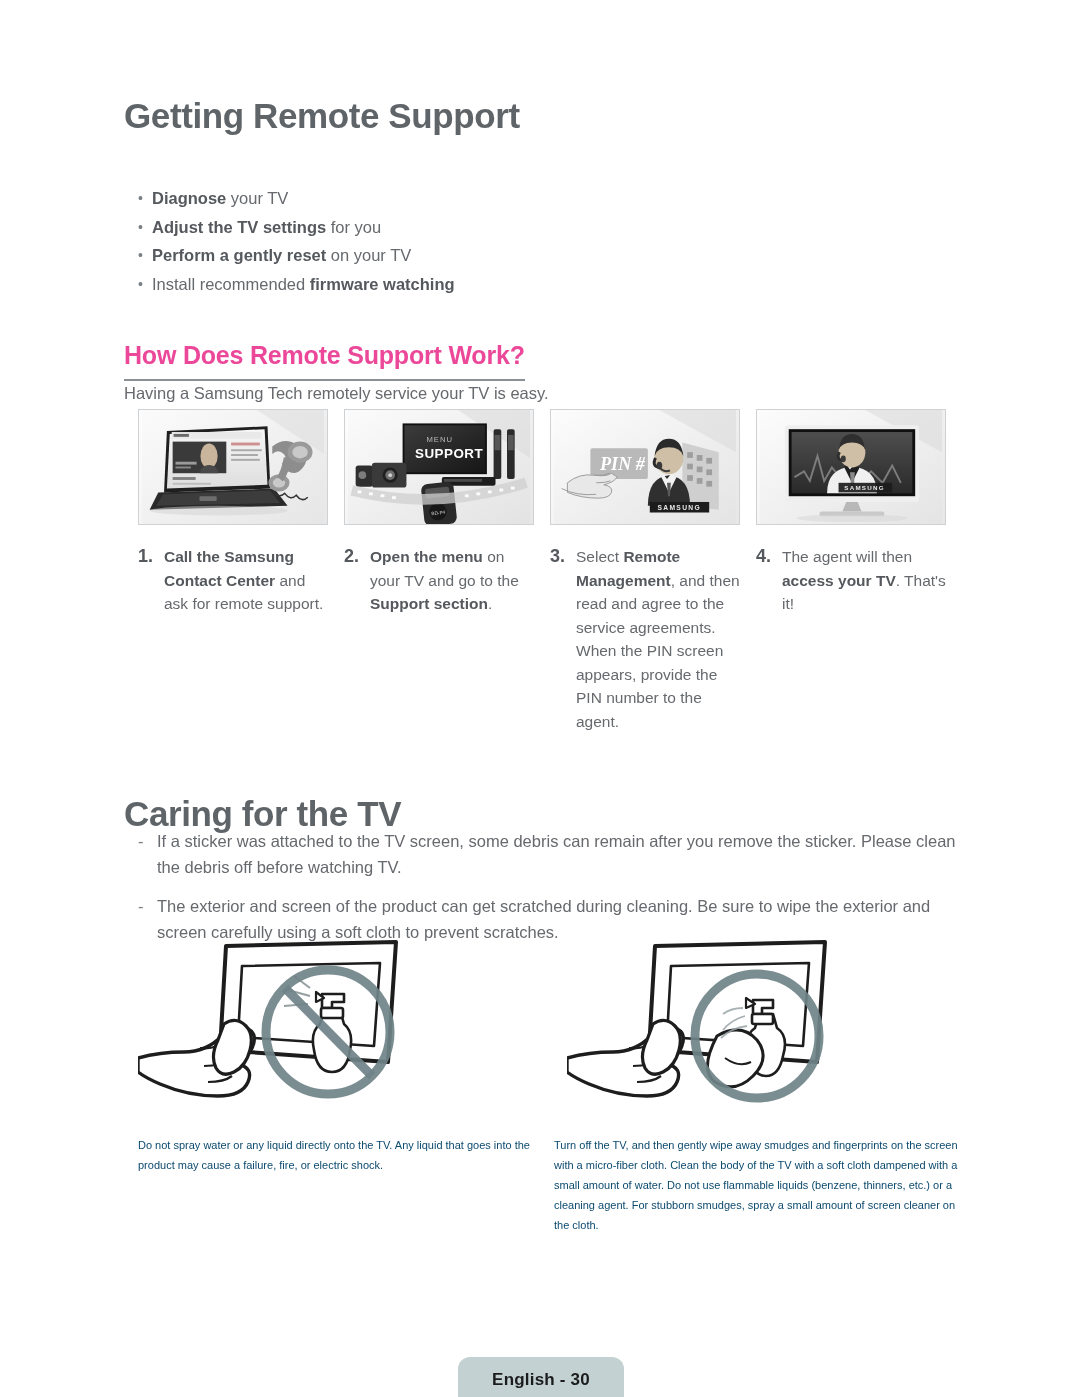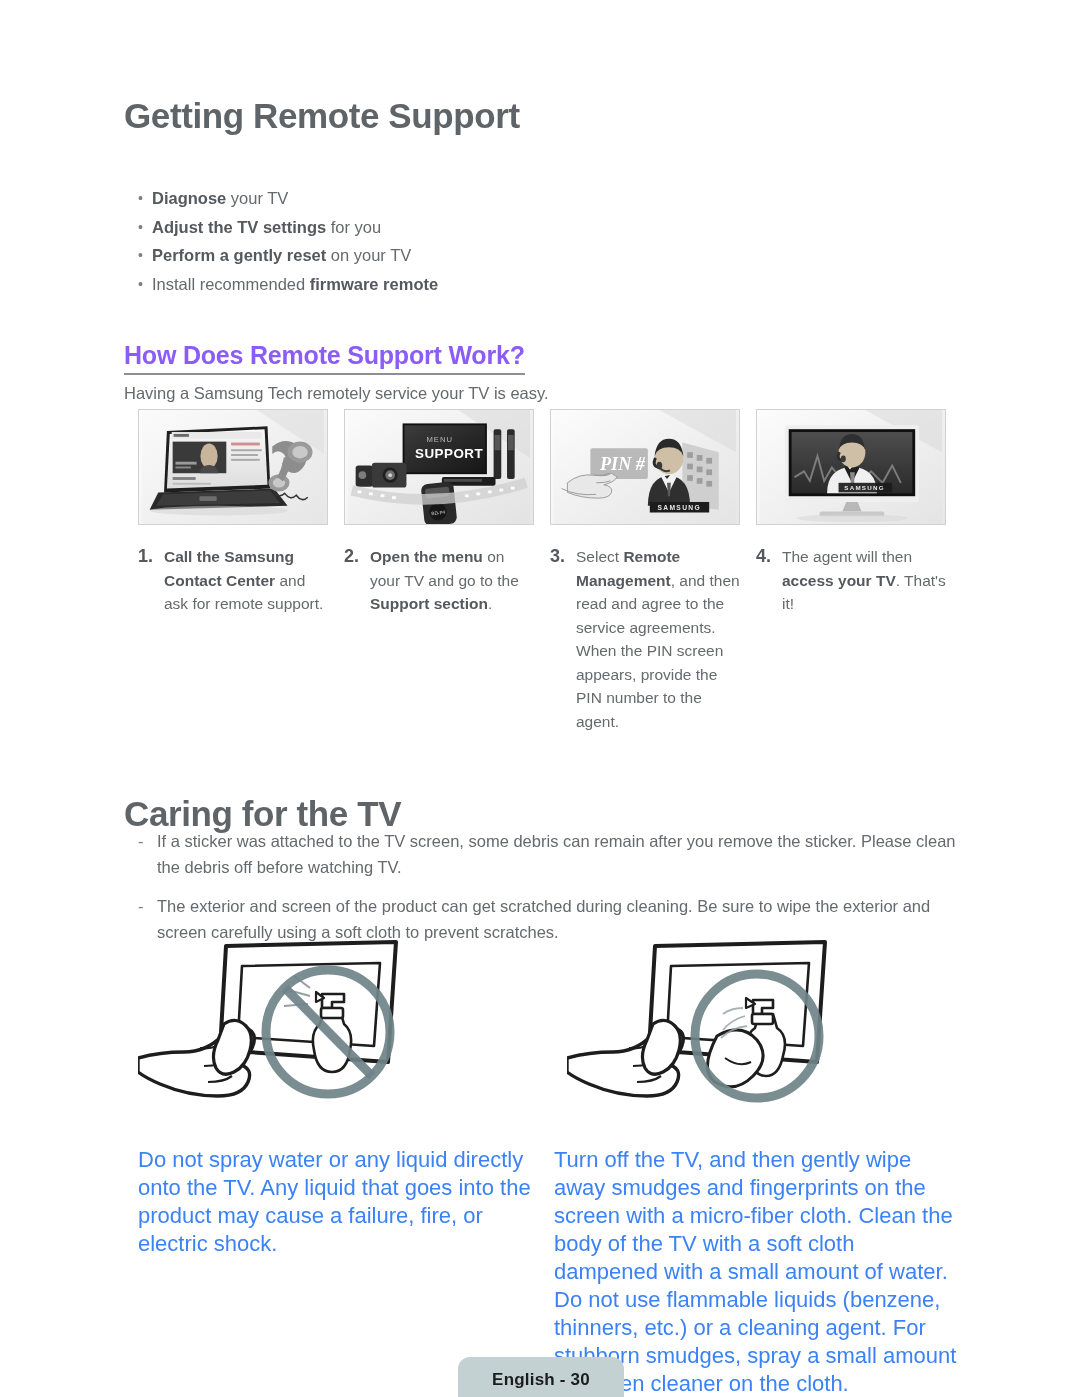--- a/index.html
+++ b/index.html
@@ -33,24 +33,24 @@
   }
   #title-remote-support { top: 73px; text-align: right; }
   #title-caring { top: 768px; margin-top: 26px; }
 
   .h2 {
     position: absolute;
     left: 124px;
     top: 320px;
     font-size: 25px;
     font-weight: bold;
-    color: #8b5cf6;
+    color: #ec4899;
     letter-spacing: -0.2px;
     border-bottom: 2px solid #8b9094;
-    padding-bottom: 3px;
+    padding-bottom: 9px;
     white-space: nowrap;
   }
 
   
   .intro {
     position: absolute;
     left: 124px;
     top: 131px;
     width: 790px;
     font-size: 16.5px;
@@ -174,23 +174,23 @@
   .care-caps {
     position: absolute;
     left: 138px;
     top: 1124px;
     width: 840px;
     display: flex;
     gap: 12px;
   }
   .care-cap {
     width: 404px;
-    font-size: 22px;
-    line-height: 28px;
-    color: #3b82f6;
+    font-size: 11px;
+    line-height: 20px;
+    color: #0c4a6e;
   }
 
   
   .footer-badge {
     position: absolute;
     left: 458px;
     top: 1357px;
     width: 166px;
     height: 46px;
     background: #c3d1d3;
@@ -221,21 +221,21 @@
     <div class="bullet-row">
       <span class="bullet-dot">•</span>
       <span class="bullet-text"><b>Adjust the TV settings</b><span> for you</span></span>
     </div>
     <div class="bullet-row">
       <span class="bullet-dot">•</span>
       <span class="bullet-text"><b>Perform a gently reset</b><span> on your TV</span></span>
     </div>
     <div class="bullet-row">
       <span class="bullet-dot">•</span>
-      <span class="bullet-text"><span>Install recommended </span><b>firmware remote</b></span>
+      <span class="bullet-text"><span>Install recommended </span><b>firmware watching</b></span>
     </div>
   </div>
 
   <h2 class="h2">How Does Remote Support Work?</h2>
 
   <p class="easy-line">Having a Samsung Tech remotely service your TV is easy.</p>
 
   <div class="steps-images">
 
     <div class="step-img">

